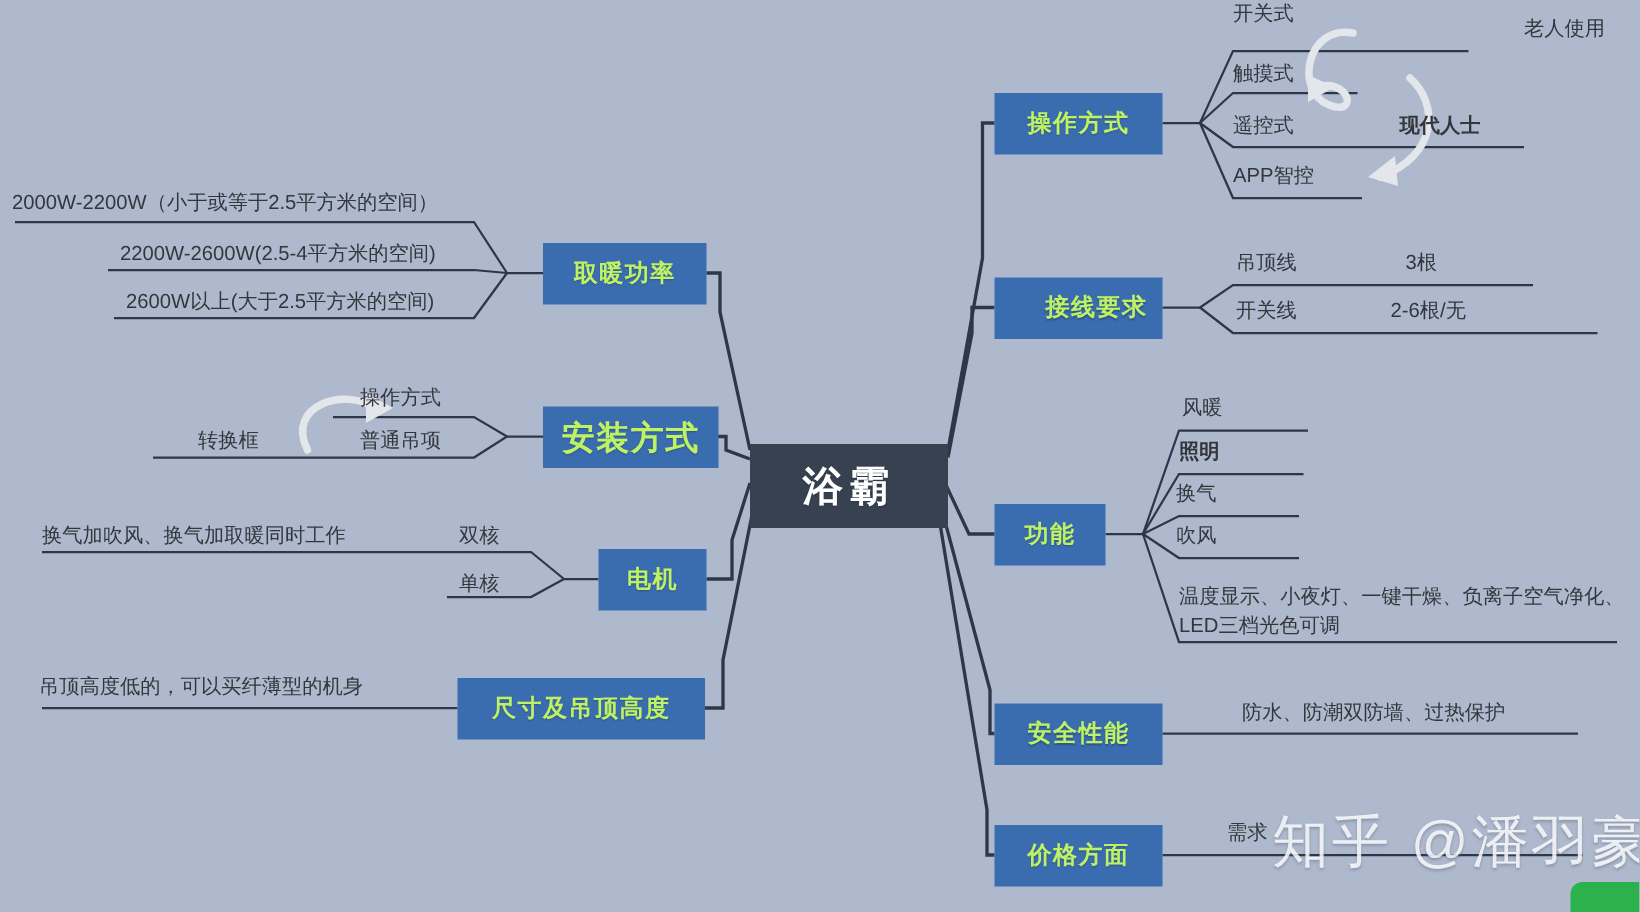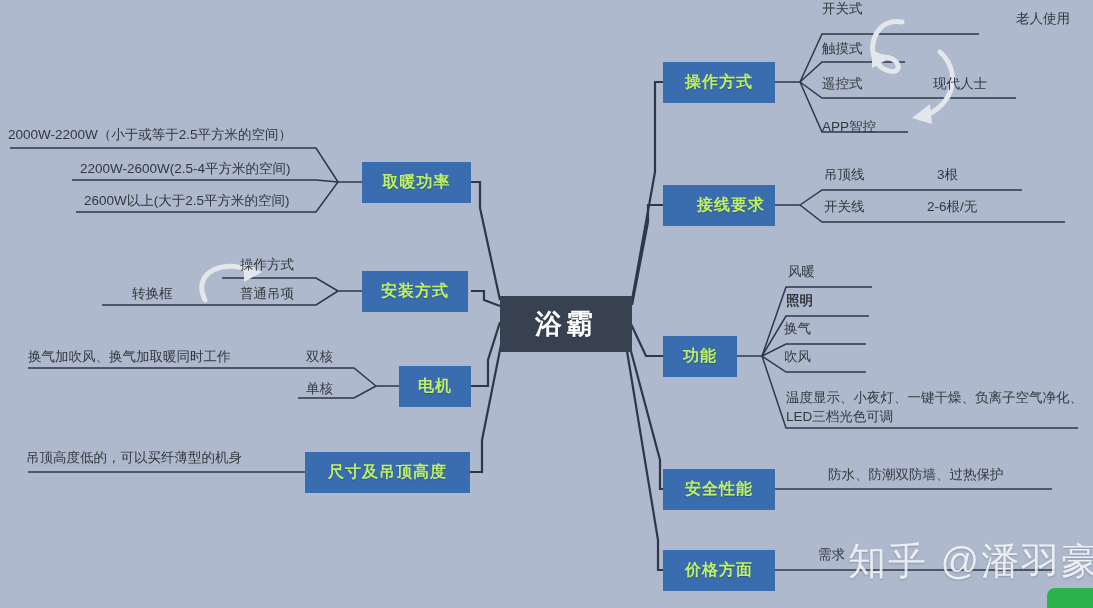--- a/index.html
+++ b/index.html
@@ -167,48 +167,48 @@
   </div>
 
   <div class="node" style="left:663px; top:550px; width:112px; height:41px; font-size:16px;">
     <span>价格方面</span>
   </div>
 
   <div class="node" style="left:362px; top:162px; width:109px; height:41px; font-size:16px;">
     <span>取暖功率</span>
   </div>
 
-  <div class="node" style="left:362px; top:271px; width:106px; height:41px; font-size:16px;justify-content:center;">
+  <div class="node" style="left:362px; top:271px; width:117px; height:41px; font-size:22px;justify-content:center;">
     <span>安装方式</span>
   </div>
 
   <div class="node" style="left:399px; top:366px; width:72px; height:41px; font-size:16px;">
     <span>电机</span>
   </div>
 
   <div class="node" style="left:305px; top:452px; width:165px; height:41px; font-size:16px;">
     <span>尺寸及吊顶高度</span>
   </div>
 
   <div class="leaf" style="left:822px; top:0;">
     <span>开关式</span>
   </div>
   <div class="leaf" style="left:822px; top:40px;">
     <span>触摸式</span>
   </div>
   <div class="leaf" style="left:822px; top:75px;">
     <span>遥控式</span>
   </div>
-  <div class="leaf" style="left:822px; top:108px;margin-top:10px;">
+  <div class="leaf" style="left:822px; top:108px;">
     <span>APP智控</span>
   </div>
   <div class="note" style="left:968px; top:10px;margin-left:48px;">
     <span>老人使用</span>
   </div>
-  <div class="note" style="left:933px; top:75px;">
+  <div class="note" style="left:933px; top:75px;font-weight:bold;">
     <span>现代人士</span>
   </div>
 
   <div class="leaf" style="left:824px; top:166px;">
     <span>吊顶线</span>
   </div>
   <div class="leaf" style="left:937px; top:166px;">
     <span>3根</span>
   </div>
   <div class="leaf" style="left:824px; top:198px;">

